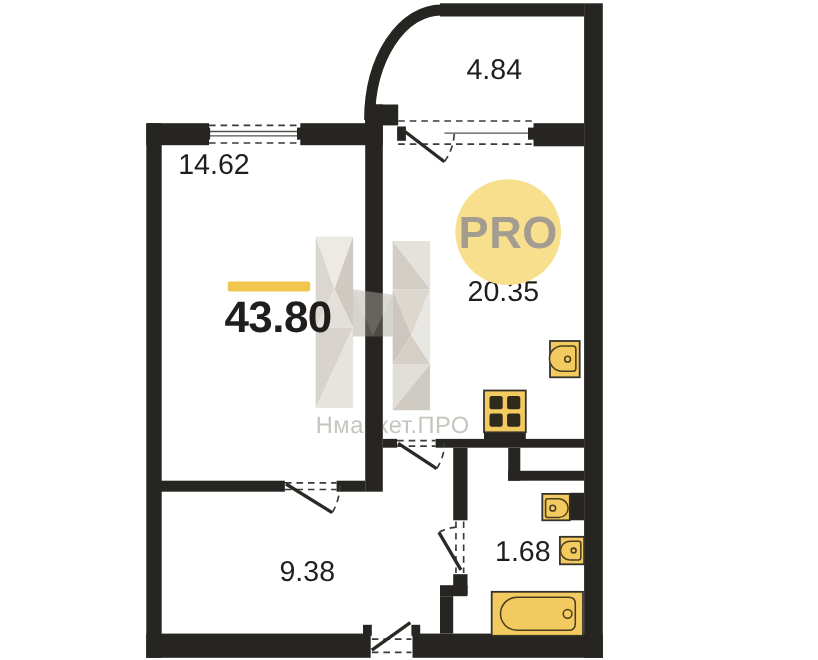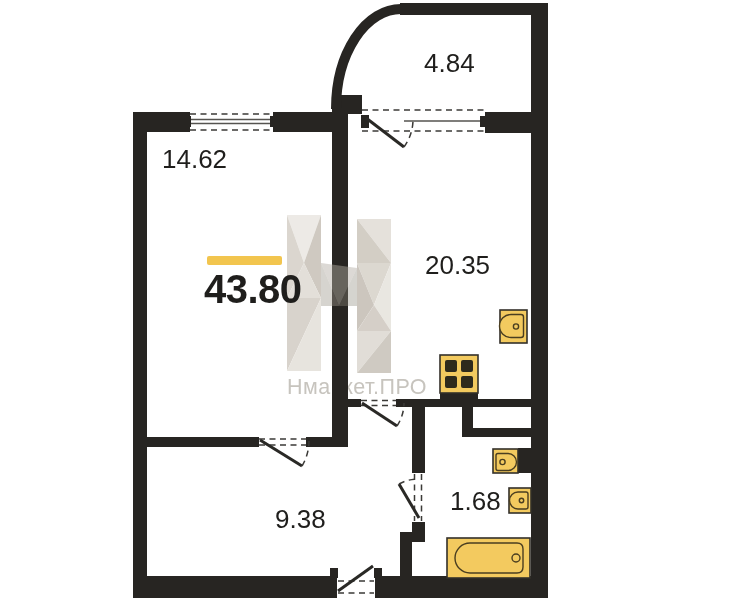--- a/index.html
+++ b/index.html
@@ -155,23 +155,24 @@
       <polygon points="391,263 391,331 374,305" fill="#e8e5df"></polygon>
       <polygon points="357,331 374,305 391,331" fill="#d2ccc4"></polygon>
       <polygon points="357,331 391,331 357,373" fill="#dfdbd4"></polygon>
       <polygon points="391,331 391,373 357,373" fill="#ccc6bd"></polygon>
       <polygon points="321,263 357,268 339,306" fill="#b3ada3" fill-opacity="0.5"></polygon>
       <polygon points="321,263 321,306 339,306" fill="#9d968c" fill-opacity="0.45"></polygon>
       <polygon points="357,268 357,306 339,306" fill="#8f897e" fill-opacity="0.4"></polygon>
     </g>
   </svg>
 
-  <div class="lbl" style="left:162px;top:146px">14.62</div>
+  <div class="lbl" style="left:162px;top:136px">14.62</div>
   <div class="lbl" style="left:424px;top:50px">4.84</div>
   <div class="lbl" style="left:425px;top:252px">20.35</div>
-  <div class="lbl" style="left:275px;top:506px">9.38</div>
+  <div class="lbl" style="left:254px;top:506px">9.38</div>
   <div class="lbl" style="left:450px;top:488px">1.68</div>
 
   <div class="total-bar"></div>
   <div class="total-lbl">43.80</div>
 
+  <div class="pro-badge">PRO</div>
 
 </div>
 
 </body></html>

